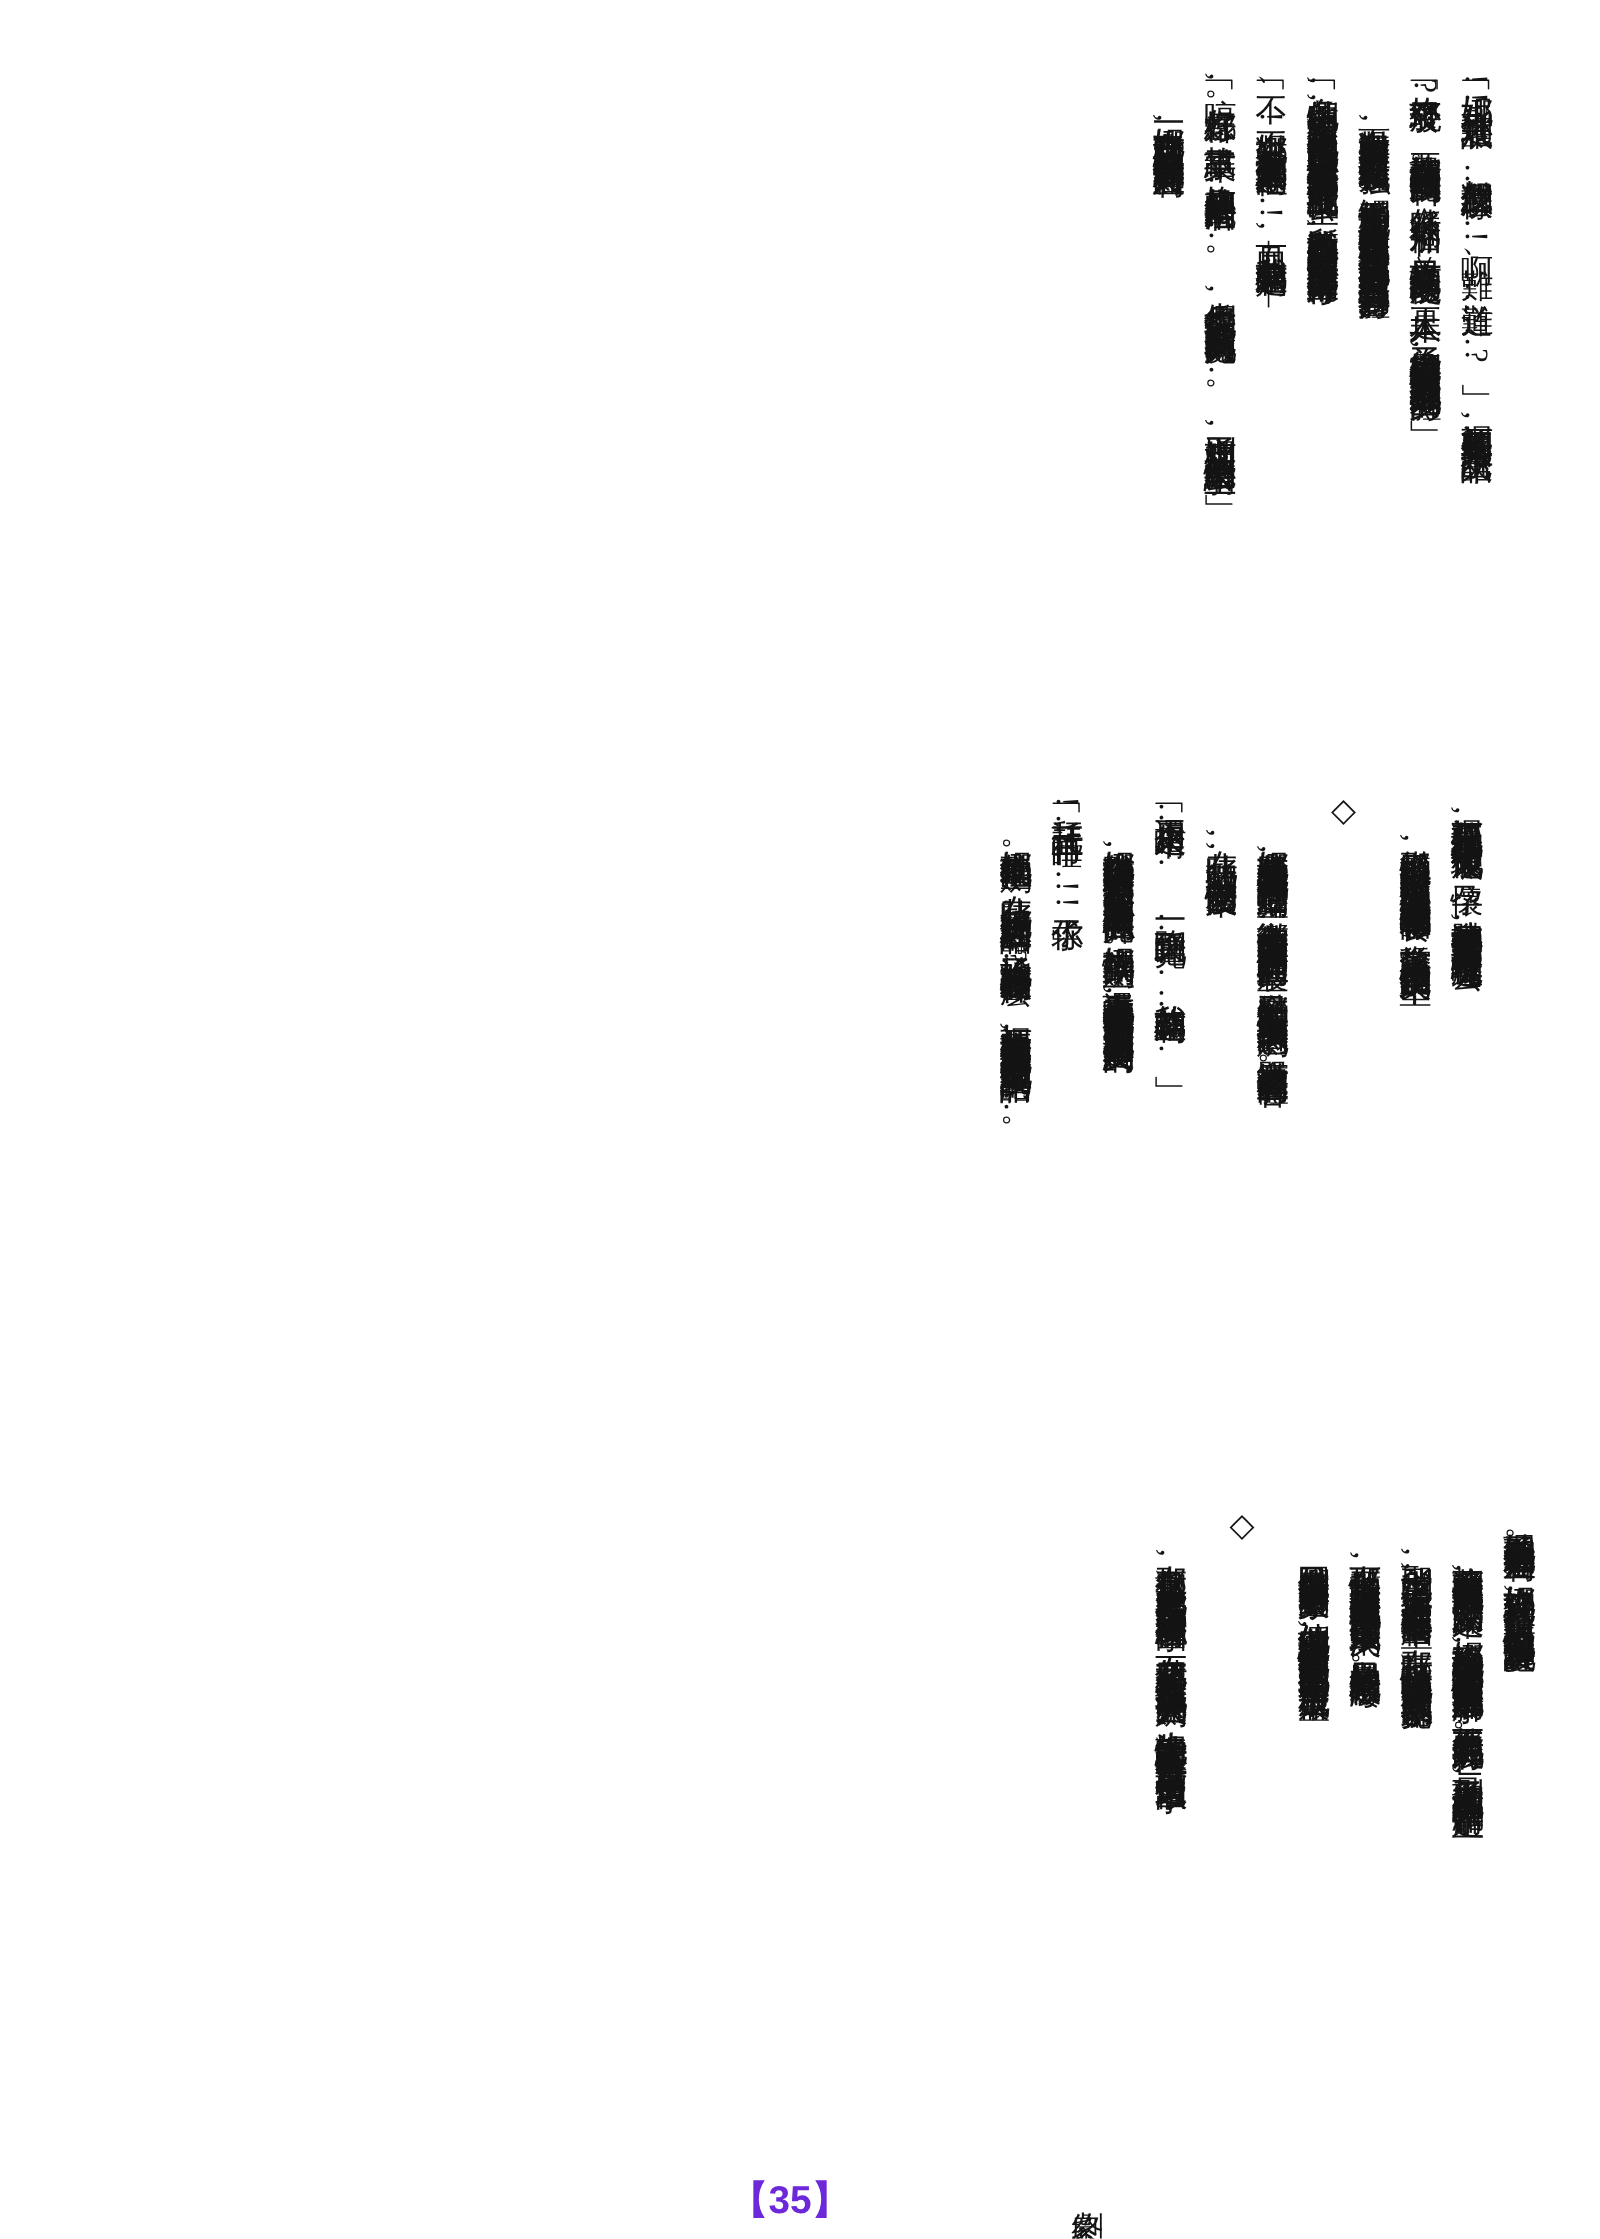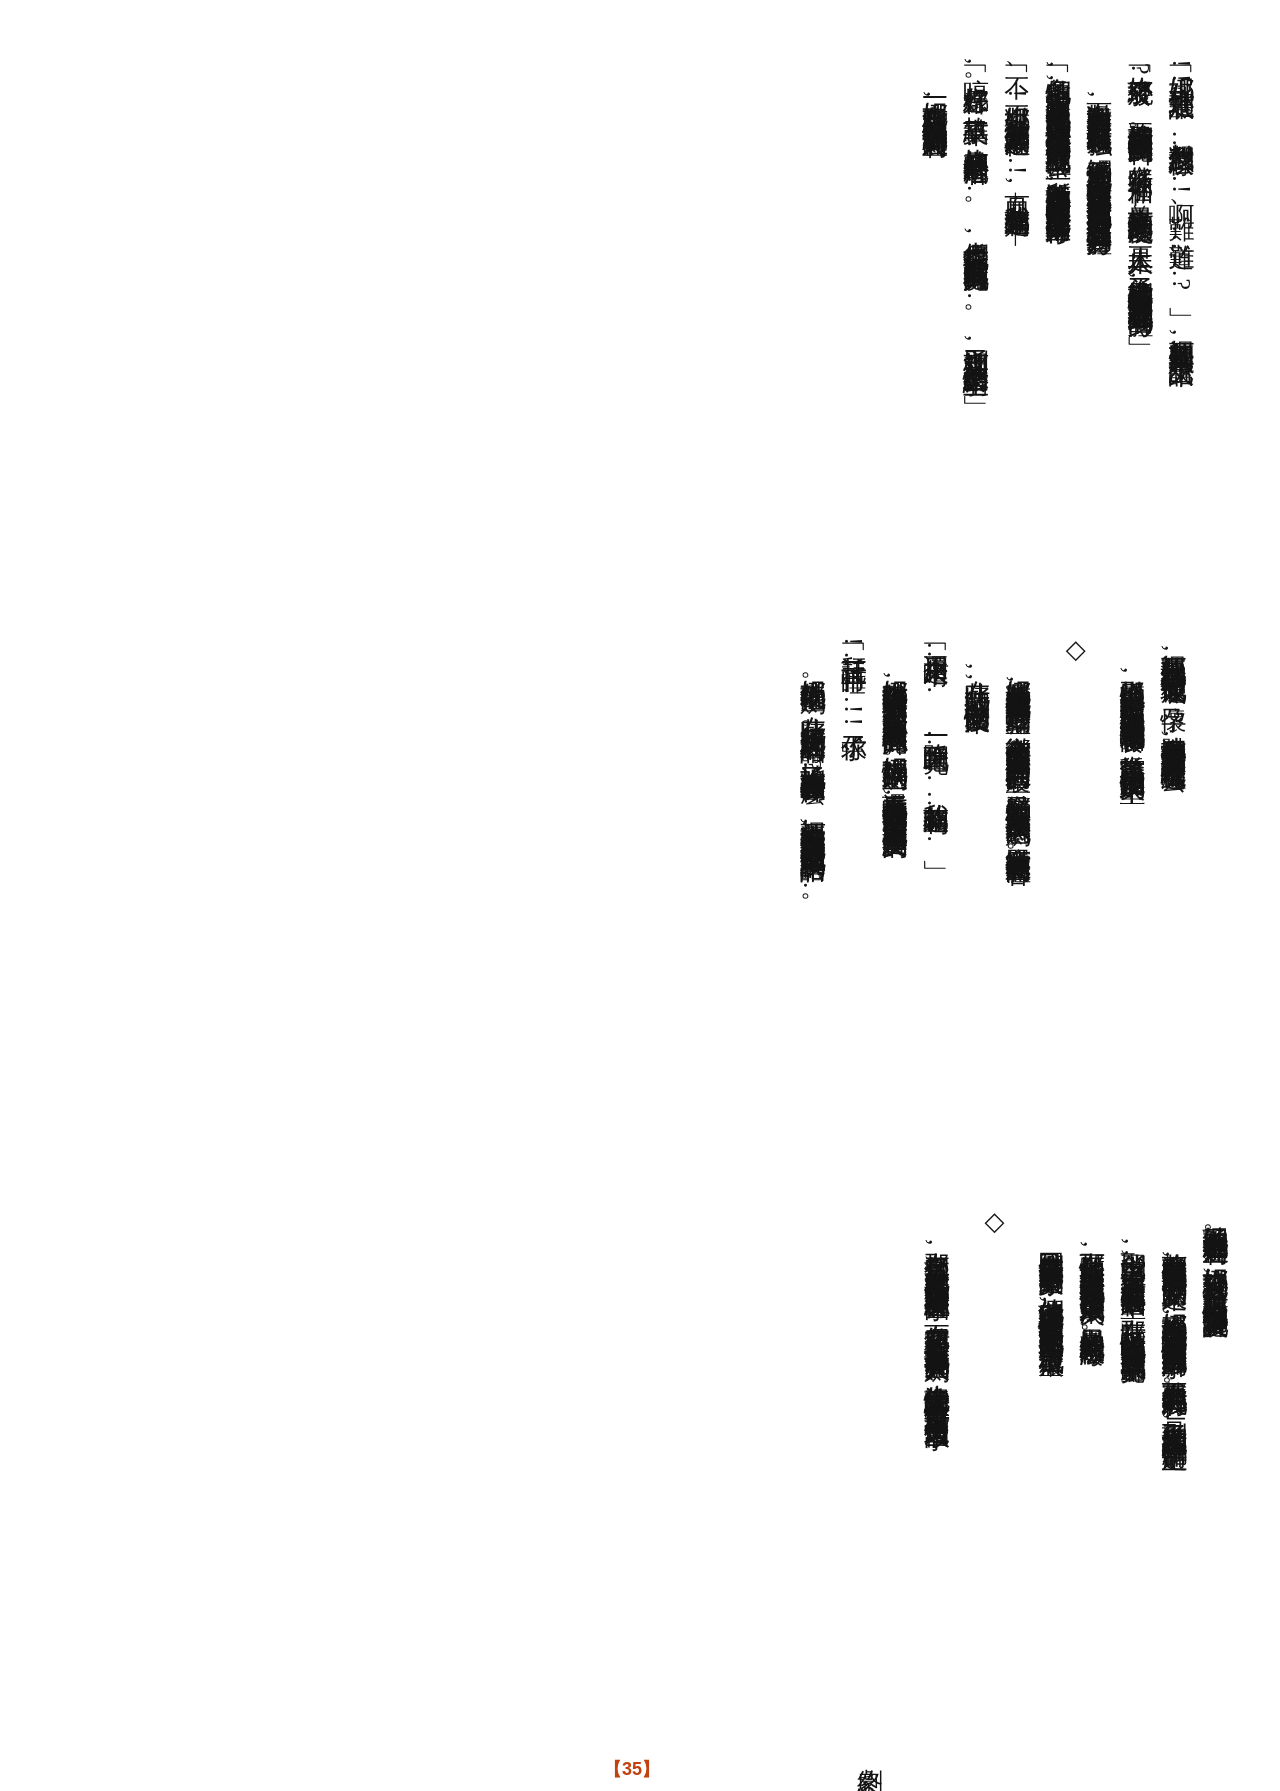--- a/index.html
+++ b/index.html
@@ -42,22 +42,22 @@
     margin-left: 6px;
   }
   .footer {
     position: absolute;
     left: 0;
     right: 16px;
     bottom: 10px;
     text-align: center;
     font-family: "Liberation Sans", "DejaVu Sans", sans-serif;
     font-weight: bold;
-    font-size: 18px;
-    color: #c2410c;
+    font-size: 31px;
+    color: #6d28d9;
   }
 </style>
 </head>
 <body>
 
 <div class="page">
 
   <div class="band" id="band-top">
     <p class="para">「妮娜!妳到底是誰!?　想對我們怎麼樣……啊!難、難道……?」　柯涅莉亞察覺到了意圖,說不出話來。</p>
     <p class="para">「妳終於發現了?　要請妳們在再來的數年間當魔物的飼料。然後呀,那個和＜異界魔物訂下契約的魔法使＞正是本人。為了能定期提供給異界魔物們女人,我也被賜予了不老不死的身體。」</p>

